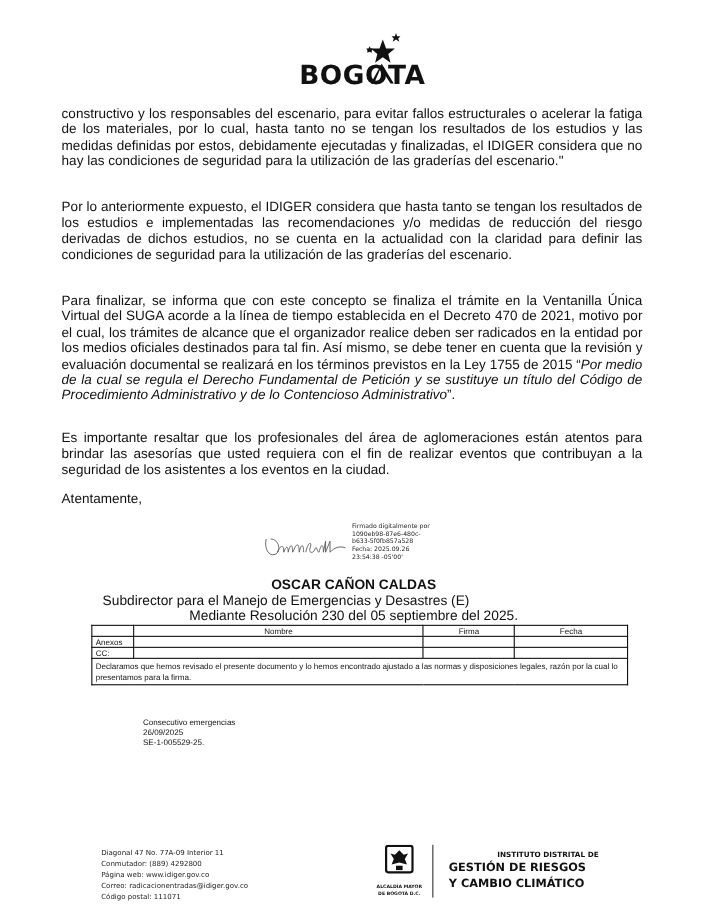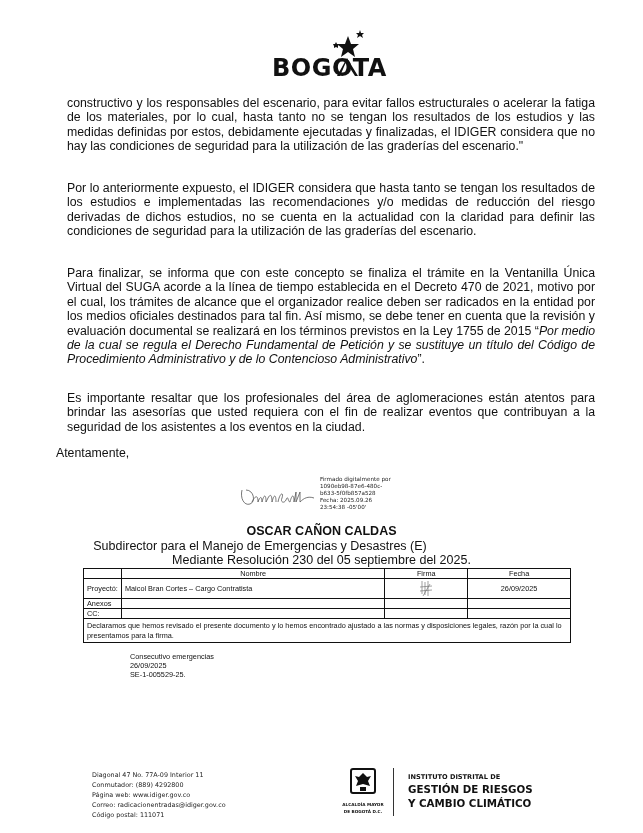--- a/index.html
+++ b/index.html
@@ -3,21 +3,21 @@
   <meta charset="utf-8">
   <style>
     * { margin: 0; padding: 0; box-sizing: border-box; }
     html, body { width: 643px; height: 833px; background: #ffffff; overflow: hidden; }
     body { position: relative; font-family: "Liberation Sans", sans-serif; color: #111; }
 
     .logo { position: absolute; left: 270px; top: 28px; width: 100px; height: 52px; }
     .logo-text { position: absolute; left: 2px; top: 26px; font-family: "DejaVu Sans", sans-serif; font-weight: bold; font-size: 24px; letter-spacing: 0.5px; color: #111; }
     .logo svg { position: absolute; left: 60px; top: 0; }
 
-    .body-text { position: absolute; left: 67px; width: 528px; font-size: 12.3px; line-height: 14.4px; text-align: justify; }
+    .body-text { position: absolute; left: 56px; width: 528px; font-size: 12.3px; line-height: 14.4px; text-align: justify; }
     .p1 { top: 96px; }
     .p2 { top: 181px; }
     .p3 { top: 266px; }
     .p4 { top: 391px; }
     .closing { position: absolute; left: 56px; top: 446px; font-size: 12.3px; }
     .body-text em { font-style: italic; }
 
     .sig-scribble { position: absolute; left: 238px; top: 484px; }
     .digital-sig { position: absolute; left: 320px; top: 476px; font-family: "DejaVu Sans", sans-serif; font-size: 5.6px; line-height: 7.1px; color: #222; }
 
@@ -32,21 +32,21 @@
     table.review tr.decl td { height: 23px; line-height: 9.5px; padding: 2px 3px; }
     .firma-mark { display: inline-block; vertical-align: middle; }
 
     .consec { position: absolute; left: 83px; top: 653px; font-size: 7.3px; line-height: 8.9px; margin-left: 47px; }
 
     .footer-contact { position: absolute; left: 92px; top: 770px; font-family: "DejaVu Sans", sans-serif; font-size: 6.4px; line-height: 10.1px; color: #222; }
     .footer-logo-left { position: absolute; left: 336px; top: 768px; width: 54px; text-align: center; }
     .footer-logo-left .cap { font-family: "DejaVu Sans", sans-serif; font-size: 4.2px; font-weight: bold; line-height: 5px; margin-top: 2px; }
     .footer-divider { position: absolute; left: 393px; top: 768px; width: 1px; height: 48px; background: #333; }
     .footer-logo-right { position: absolute; left: 408px; top: 773px; font-family: "DejaVu Sans", sans-serif; font-weight: bold; color: #111; }
-    .footer-logo-right .l1 { font-size: 6.6px; line-height: 9px; }
+    .footer-logo-right .l1 { font-size: 6.6px; line-height: 9px; margin-left: 44px; }
     .footer-logo-right .l2 { font-size: 10.3px; line-height: 14px; }
   </style>
 </head>
 <body>
 
 <div class="logo">
   <span class="logo-text">BOGOTA</span>
   <svg width="38" height="50" viewBox="0 0 38 50">
     <polygon points="18,8 21,16 29,16 23,21 25,29 18,24 11,29 13,21 7,16 15,16" fill="#111"></polygon>
     <polygon points="30,2 31,5 34,5 32,7 33,10 30,8 27,10 28,7 26,5 29,5" fill="#111"></polygon>
@@ -83,30 +83,20 @@
     <col style="width:83px">
     <col style="width:103px">
   </colgroup>
   <tbody>
       <tr>
     <td></td>
     <td class="c">Nombre</td>
     <td class="c">Firma</td>
     <td class="c">Fecha</td>
   </tr>
-  <tr class="tall">
-    <td>Proyectó:</td>
-    <td>Maicol Bran Cortes – Cargo Contratista</td>
-    <td class="c">
-      <svg class="firma-mark" width="16" height="18" viewBox="0 0 16 18">
-        <path d="M4,1 L4,14 M7,2 L7,15 M10,1 L10,16 M2,7 L14,6 M2,11 L14,10 M5,16 L12,4" stroke="#777" stroke-width="0.7" fill="none"></path>
-      </svg>
-    </td>
-    <td class="c">26/09/2025</td>
-  </tr>
   <tr>
     <td>Anexos</td>
     <td></td>
     <td></td>
     <td></td>
   </tr>
   <tr>
     <td>CC:</td>
     <td></td>
     <td></td>

